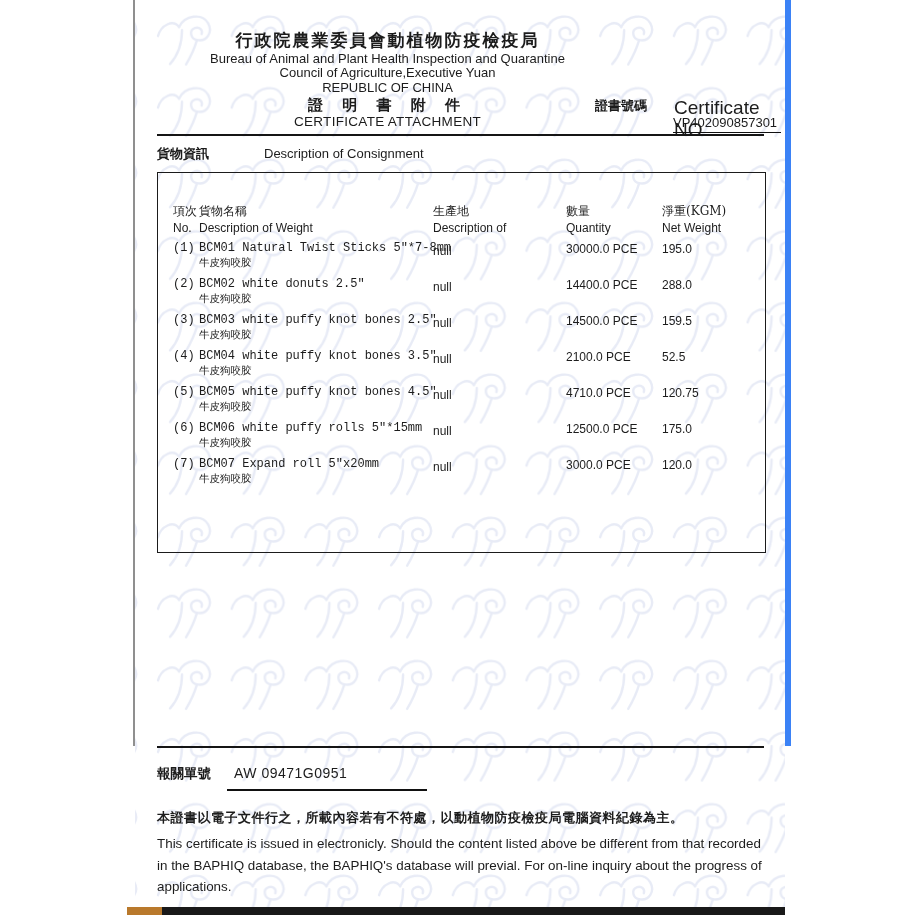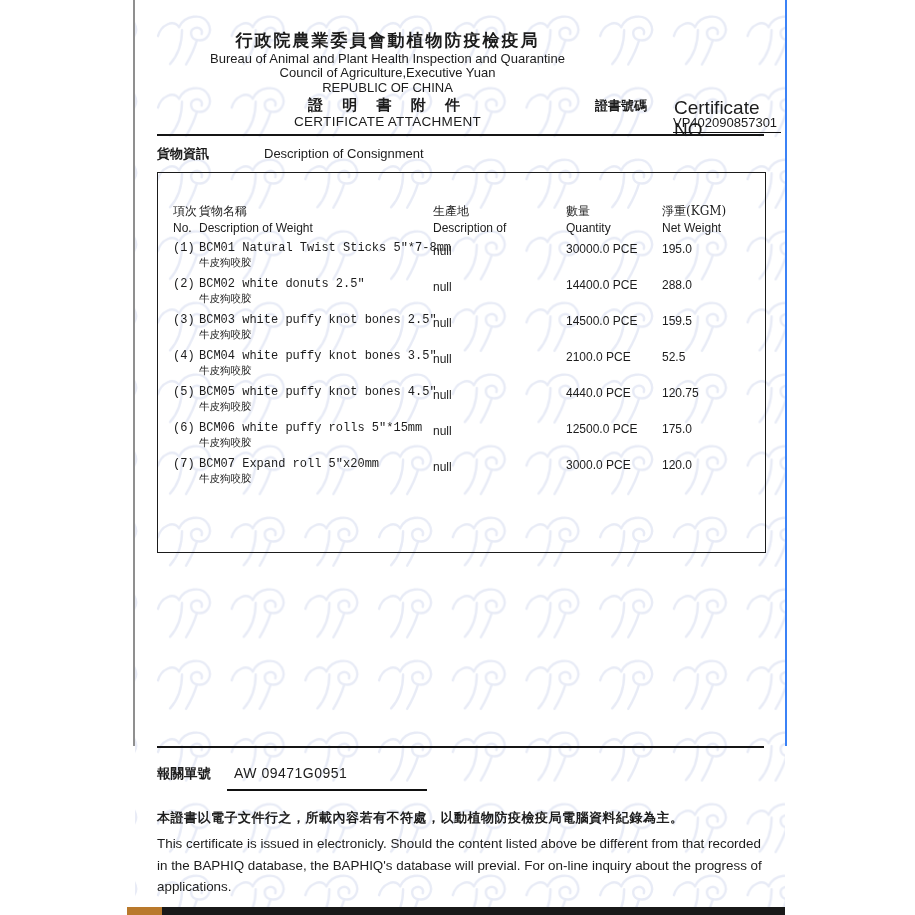--- a/index.html
+++ b/index.html
@@ -5,21 +5,21 @@
   html,body{margin:0;padding:0;background:#ffffff;}
   body{width:915px;height:915px;position:relative;overflow:hidden;
        font-family:"Liberation Sans","DejaVu Sans",sans-serif;color:#1c1c1c;}
   .abs{position:absolute;}
   .serif{font-family:"DejaVu Serif","Liberation Serif",serif;text-align:right;}
   .sans{font-family:"Liberation Sans","DejaVu Sans",sans-serif;}
   .mono{font-family:"Liberation Mono","DejaVu Sans Mono",monospace;}
   .b{font-weight:700;}
 
   .page{position:absolute;left:133px;top:0;width:650px;height:746px;
-        border-left:2px solid #8f8f8f;border-right:2px solid #3b82f6;background:#ffffff;}
+        border-left:2px solid #8f8f8f;border-right:6px solid #3b82f6;background:#ffffff;}
   .watermark{position:absolute;left:0;top:0;}
 
   
   .hdr-center{position:absolute;left:0;width:505px;text-align:center;}
   .agency-zh{top:29px;font-size:17px;letter-spacing:2px;font-weight:600;}
   .agency-en{top:51px;font-size:13px;}
   .council-en{top:65px;font-size:13px;}
   .country-en{top:80px;font-size:13px;}
   .title-zh{top:96px;font-size:15px;letter-spacing:7px;font-weight:600;}
   .title-en{top:114px;font-size:13.5px;letter-spacing:.3px;}
@@ -136,21 +136,21 @@
       <span class="serif cell-goodszh">牛皮狗咬胶</span>
       <span class="sans cell-origin">null</span>
       <span class="sans cell-qty">2100.0 PCE</span>
       <span class="sans cell-wt">52.5</span>
     </div>
     <div class="trow" style="top:212px">
       <span class="mono cell-no">(5)</span>
       <span class="mono cell-goods">BCM05 white puffy knot bones 4.5"</span>
       <span class="serif cell-goodszh">牛皮狗咬胶</span>
       <span class="sans cell-origin">null</span>
-      <span class="sans cell-qty">4440.0 PCE</span>
+      <span class="sans cell-qty">4710.0 PCE</span>
       <span class="sans cell-wt">120.75</span>
     </div>
     <div class="trow" style="top:248px">
       <span class="mono cell-no">(6)</span>
       <span class="mono cell-goods">BCM06 white puffy rolls 5"*15mm</span>
       <span class="serif cell-goodszh">牛皮狗咬胶</span>
       <span class="sans cell-origin">null</span>
       <span class="sans cell-qty">12500.0 PCE</span>
       <span class="sans cell-wt">175.0</span>
     </div>

